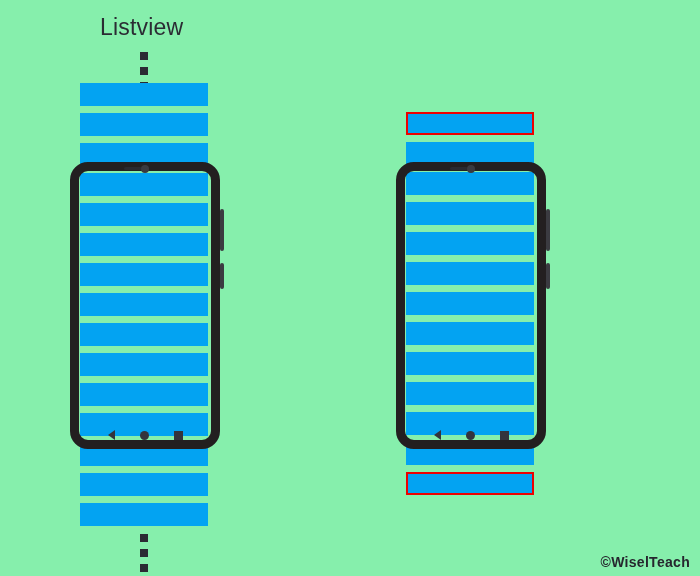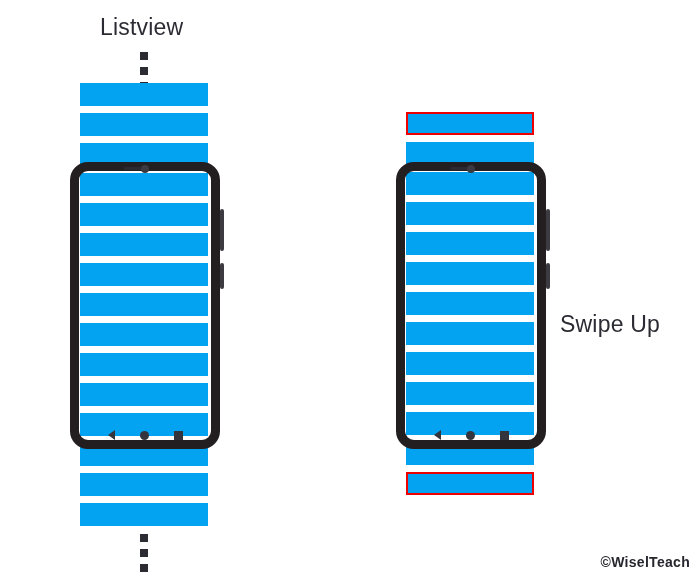--- a/index.html
+++ b/index.html
@@ -7,21 +7,21 @@
     padding: 0;
     background: #000000;
   }
   body {
     font-family: "Liberation Sans", sans-serif;
   }
   #stage {
     position: relative;
     width: 700px;
     height: 576px;
-    background: #ffffff;
+    background: #86efac;
     overflow: hidden;
   }
 
   
   .heading {
     position: absolute;
     color: #2b2b33;
     font-size: 23px;
     font-weight: 400;
     letter-spacing: 0.2px;
@@ -156,21 +156,20 @@
   }
 </style>
 </head>
 <body>
 
 <div id="stage">
 
   <div class="heading" id="listview-title">Listview</div>
 
 
-  <div class="heading" id="swipe-label">Swipe Up</div>
 
   <div class="dots" id="dots-top">
     <i></i>
     <i></i>
     <i></i>
   </div>
 
   <div class="dots" id="dots-bottom">
     <i></i>
     <i></i>

